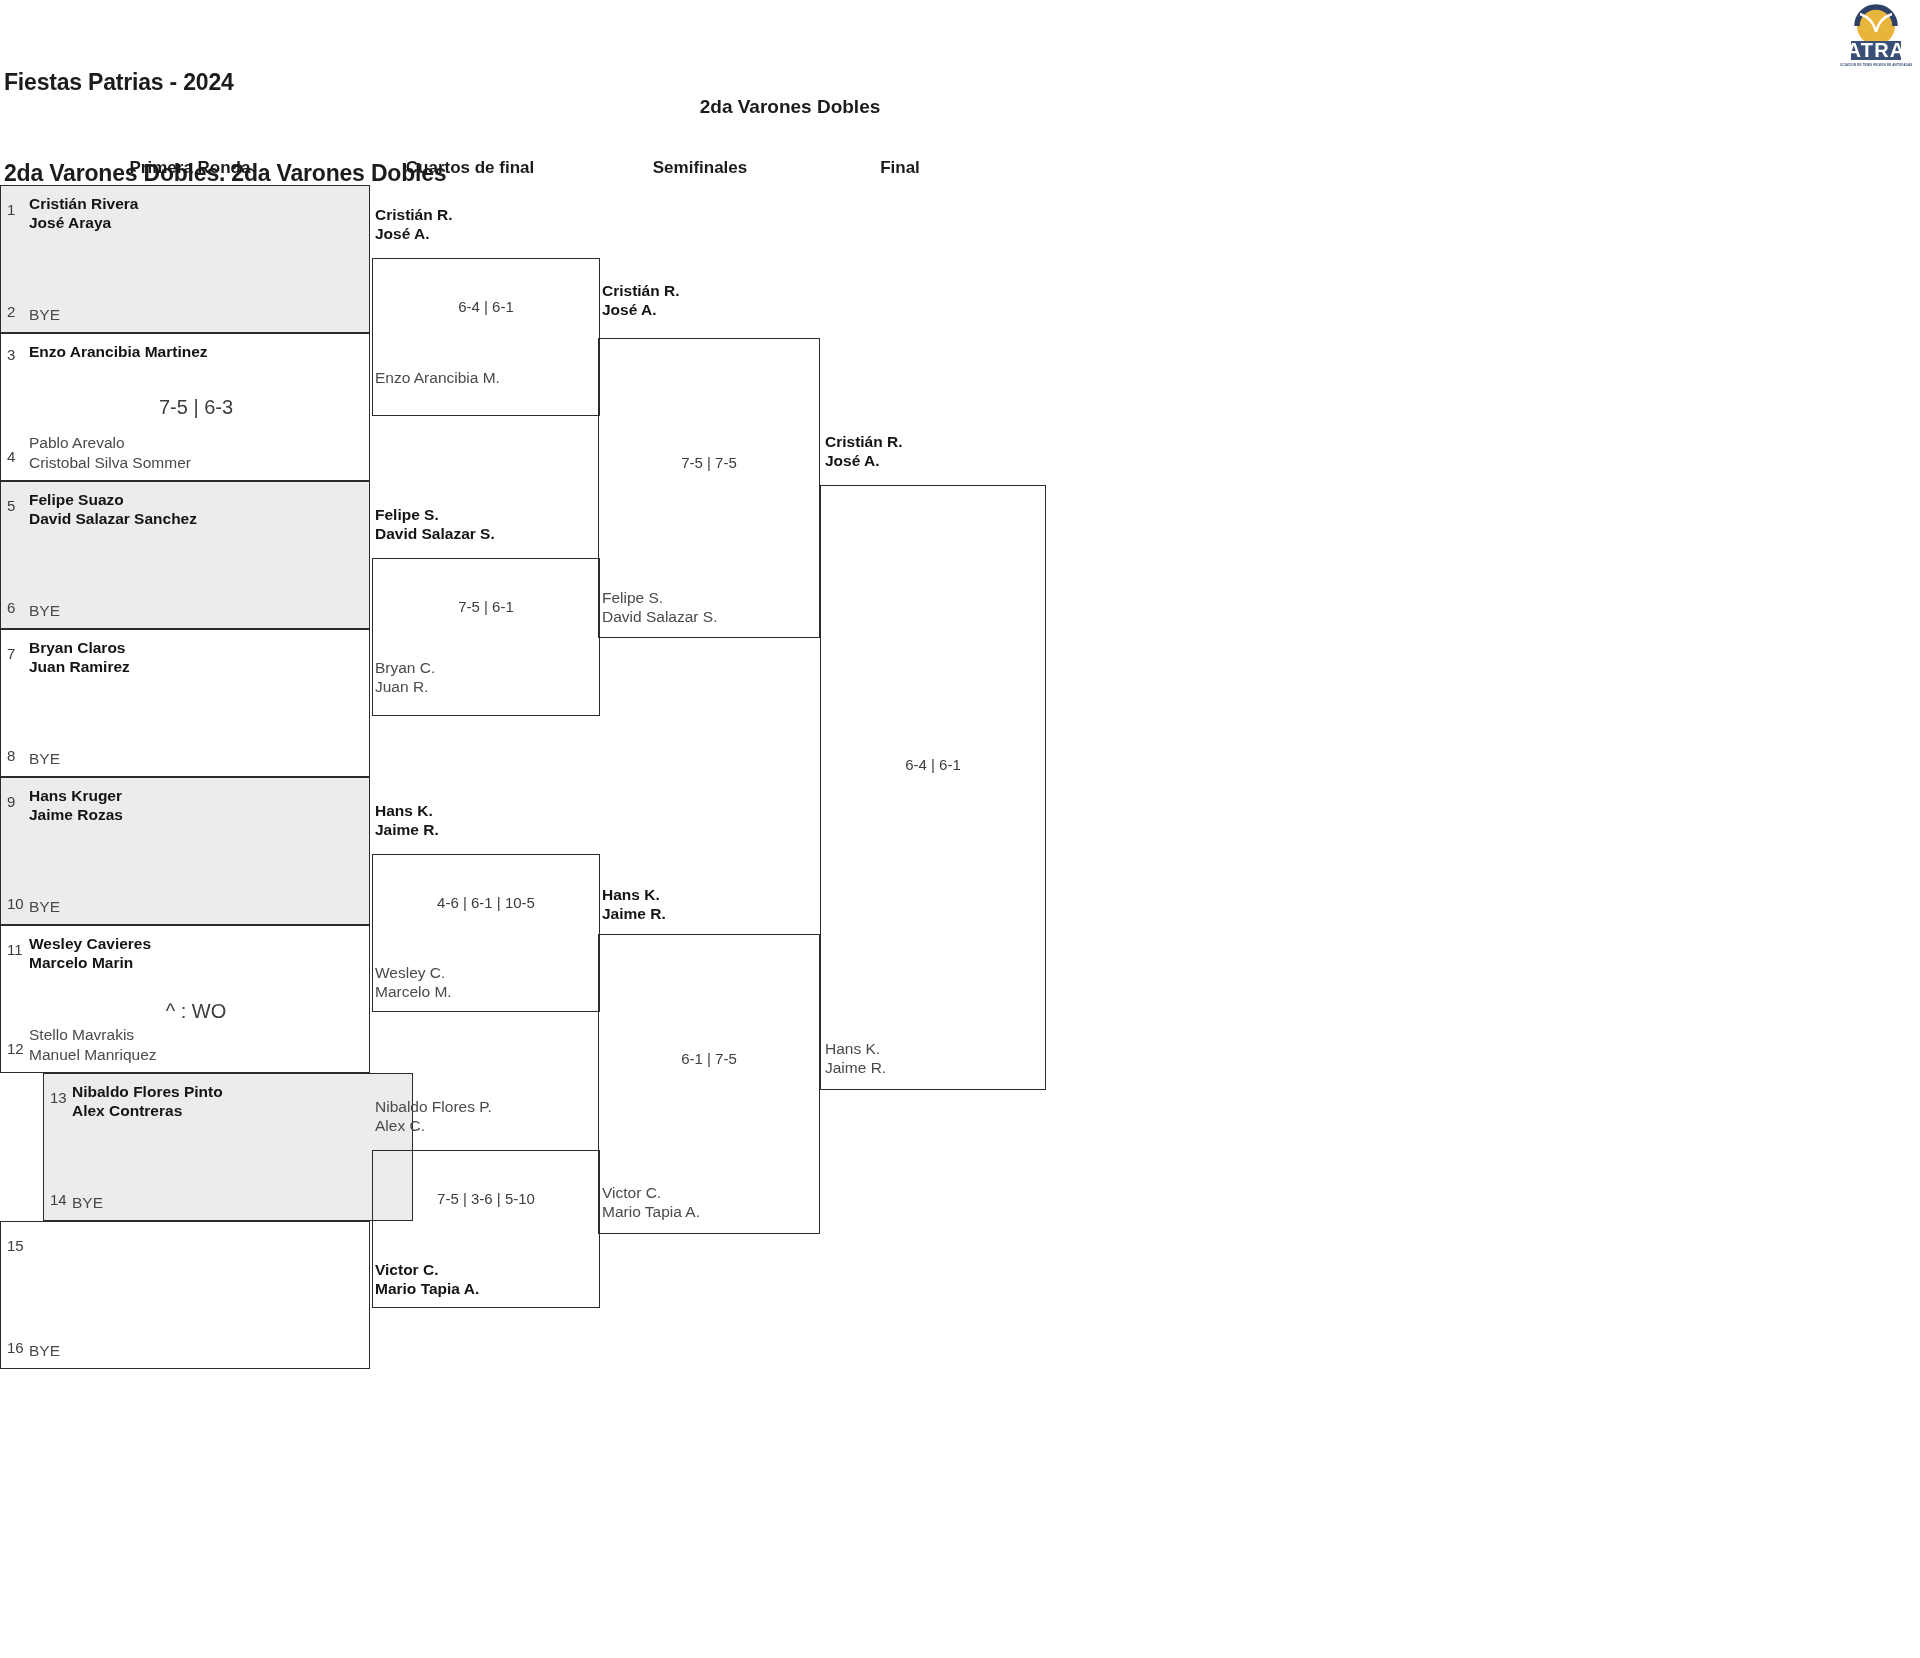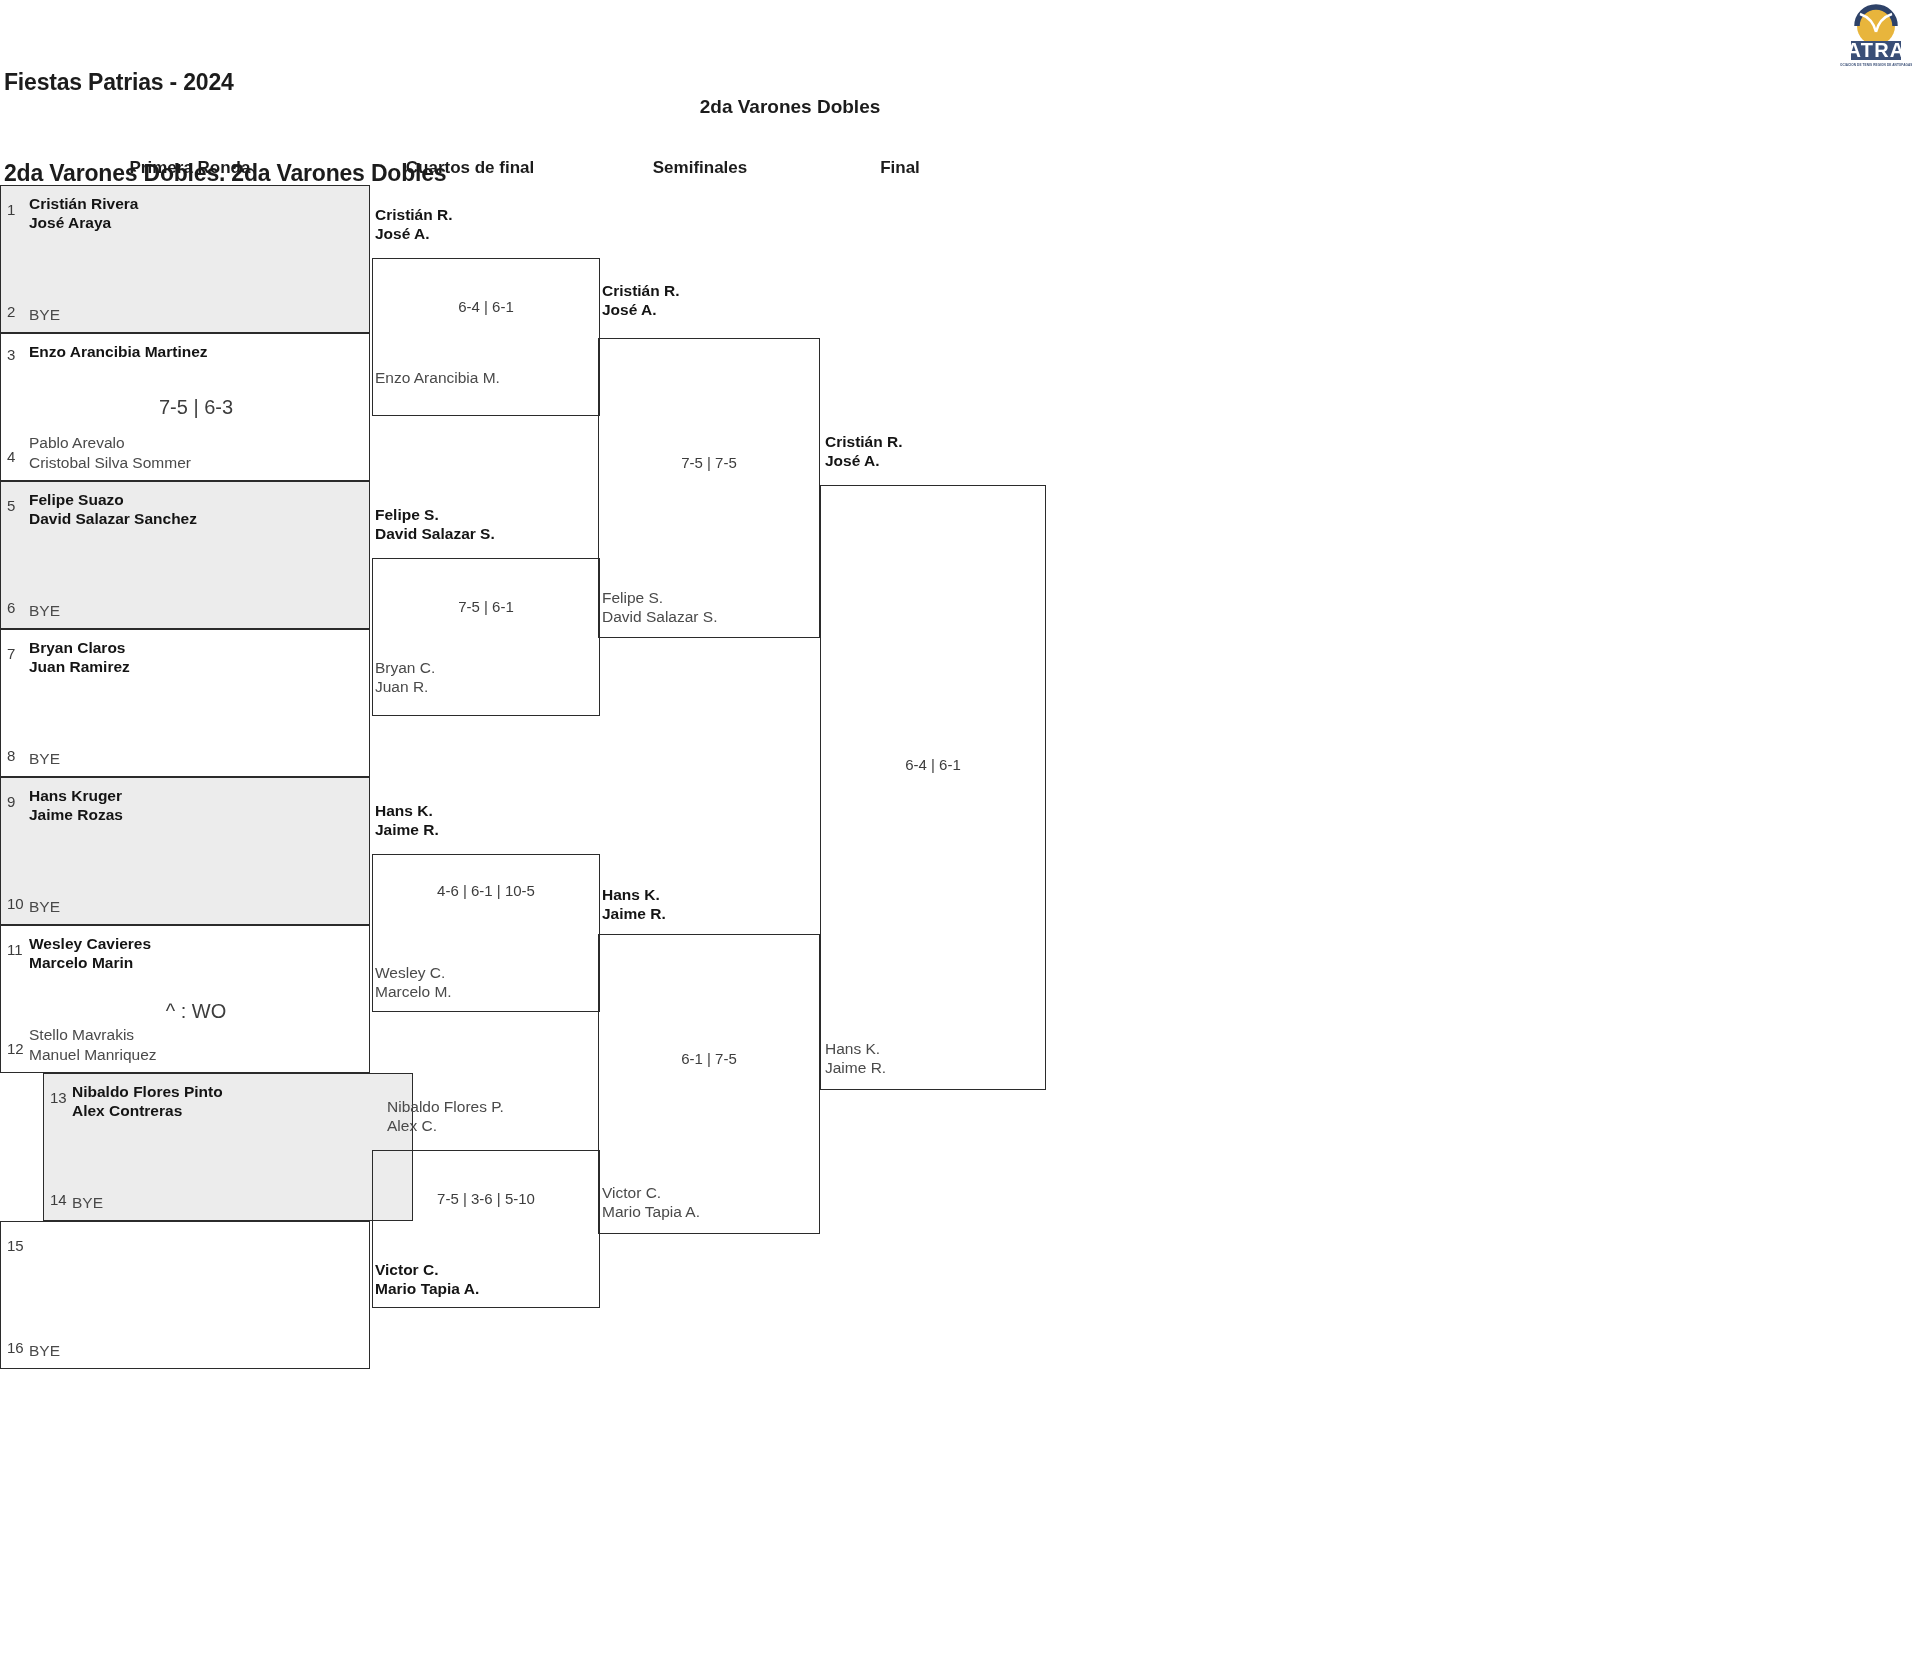--- a/index.html
+++ b/index.html
@@ -272,28 +272,28 @@
   <div class="adv loser" style="left:375px; top:658px;">
     <span class="team-line">Bryan C.</span>
     <span class="team-line">Juan R.</span>
   </div>
 
   <div class="adv winner" style="left:375px; top:801px;">
     <span class="team-line">Hans K.</span>
     <span class="team-line">Jaime R.</span>
   </div>
   <div class="match-box" style="left:372px; top:854px; width:228px; height:158px;">
-    <div class="box-score" style="left:0; right:0; top:27px;">4-6 | 6-1 | 10-5</div>
+    <div class="box-score" style="left:0; right:0; top:39px;">4-6 | 6-1 | 10-5</div>
   </div>
   <div class="adv loser" style="left:375px; top:963px;">
     <span class="team-line">Wesley C.</span>
     <span class="team-line">Marcelo M.</span>
   </div>
 
-  <div class="adv loser" style="left:375px; top:1097px;margin-left:12px;">
+  <div class="adv loser" style="left:375px; top:1097px;">
     <span class="team-line">Nibaldo Flores P.</span>
     <span class="team-line">Alex C.</span>
   </div>
   <div class="match-box" style="left:372px; top:1150px; width:228px; height:158px;">
     <div class="box-score" style="left:0; right:0; top:39px;">7-5 | 3-6 | 5-10</div>
   </div>
   <div class="adv winner" style="left:375px; top:1260px;">
     <span class="team-line">Victor C.</span>
     <span class="team-line">Mario Tapia A.</span>
   </div>

